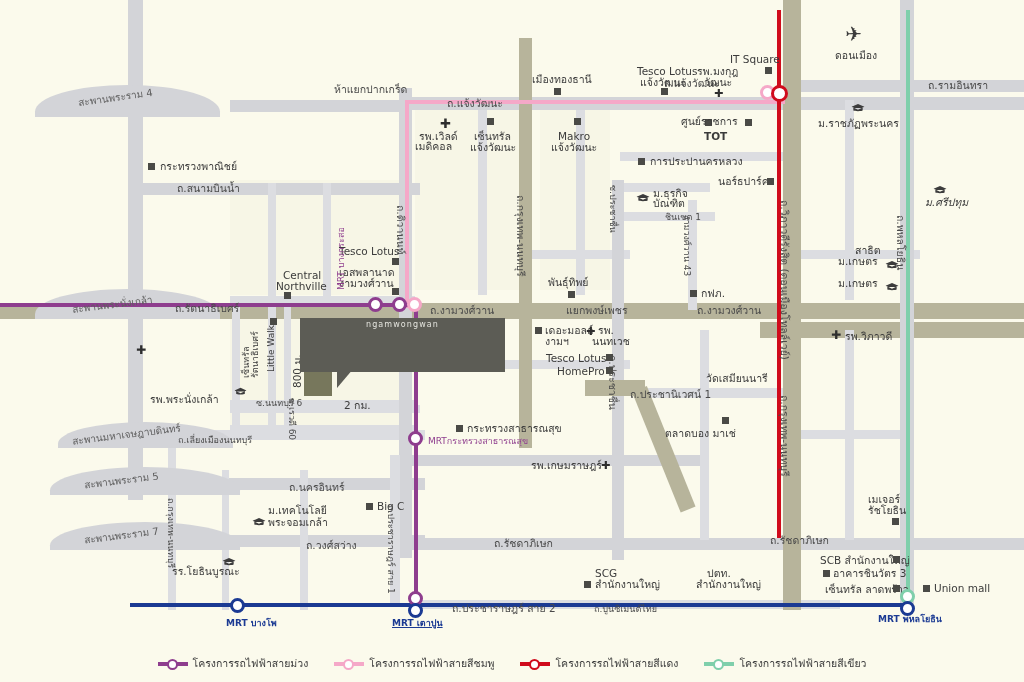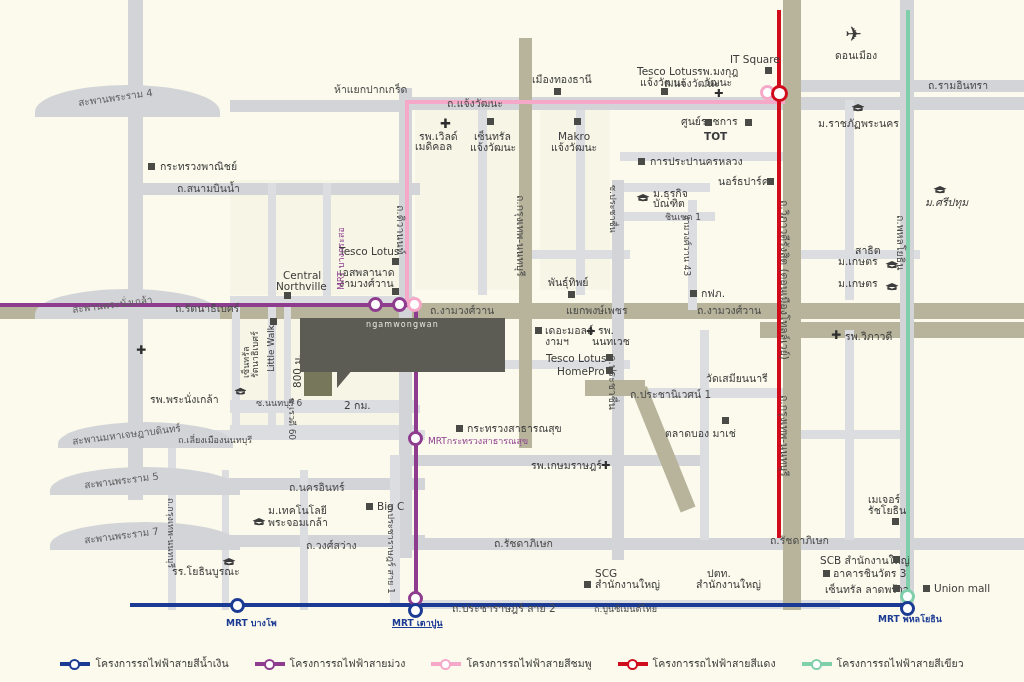--- a/index.html
+++ b/index.html
@@ -510,27 +510,20 @@
 
   <div id="site-marker" style="left:304px;top:368px;width:28px;height:28px;"></div>
   <div id="callout-tail" style="left:337px;top:362px;"></div>
   <div id="matter-callout" style="left:300px;top:318px;width:205px;height:54px;">
     <div class="m-sub">ngamwongwan</div>
   </div>
 
   <div id="legend">
     <div class="legend-item">
       <span class="legend-sym">
-        <span class="legend-bar c-blue"></span>
-        <span class="legend-dot c-blue" style="background:#fff;"></span>
-      </span>
-      <span class="legend-txt">โครงการรถไฟฟ้าสายสีน้ำเงิน</span>
-    </div>
-    <div class="legend-item">
-      <span class="legend-sym">
         <span class="legend-bar c-purple"></span>
         <span class="legend-dot c-purple" style="background:#fff;"></span>
       </span>
       <span class="legend-txt">โครงการรถไฟฟ้าสายม่วง</span>
     </div>
     <div class="legend-item">
       <span class="legend-sym">
         <span class="legend-bar c-pink"></span>
         <span class="legend-dot c-pink" style="background:#fff;"></span>
       </span>

